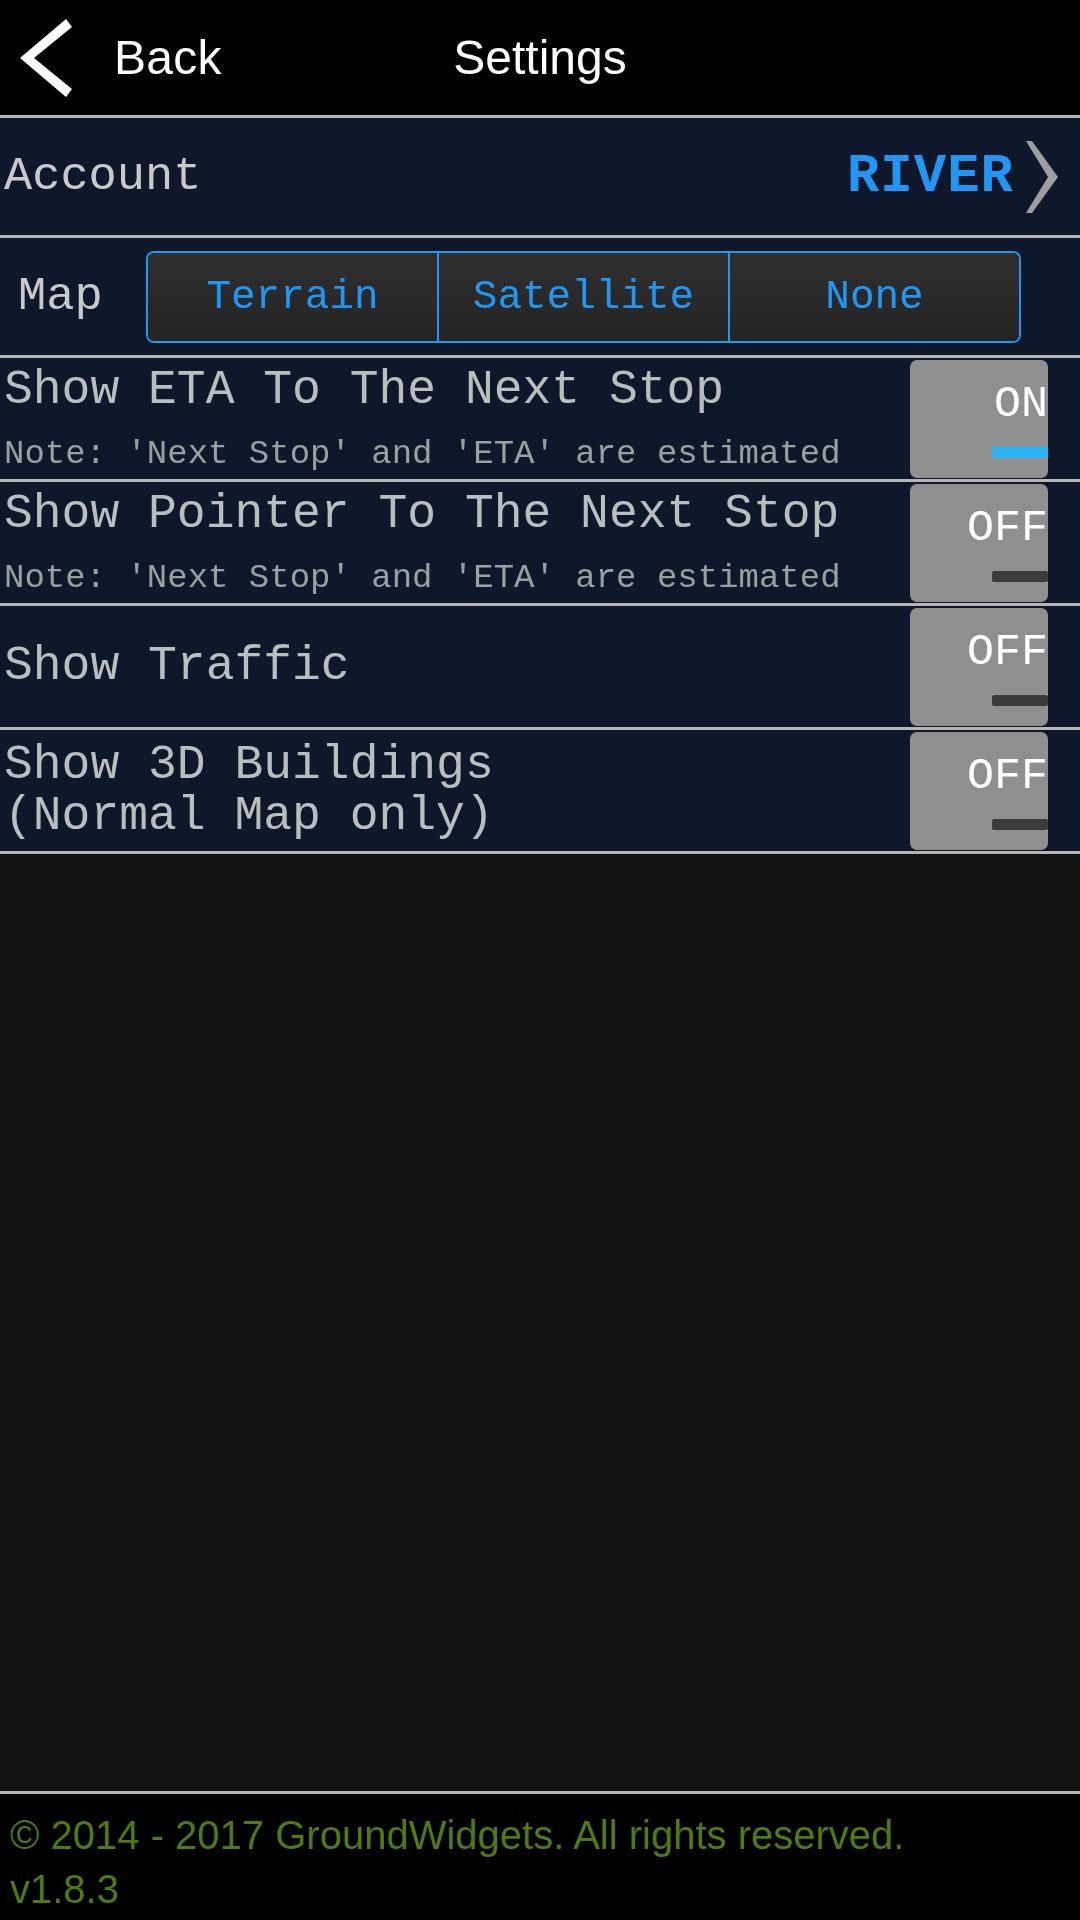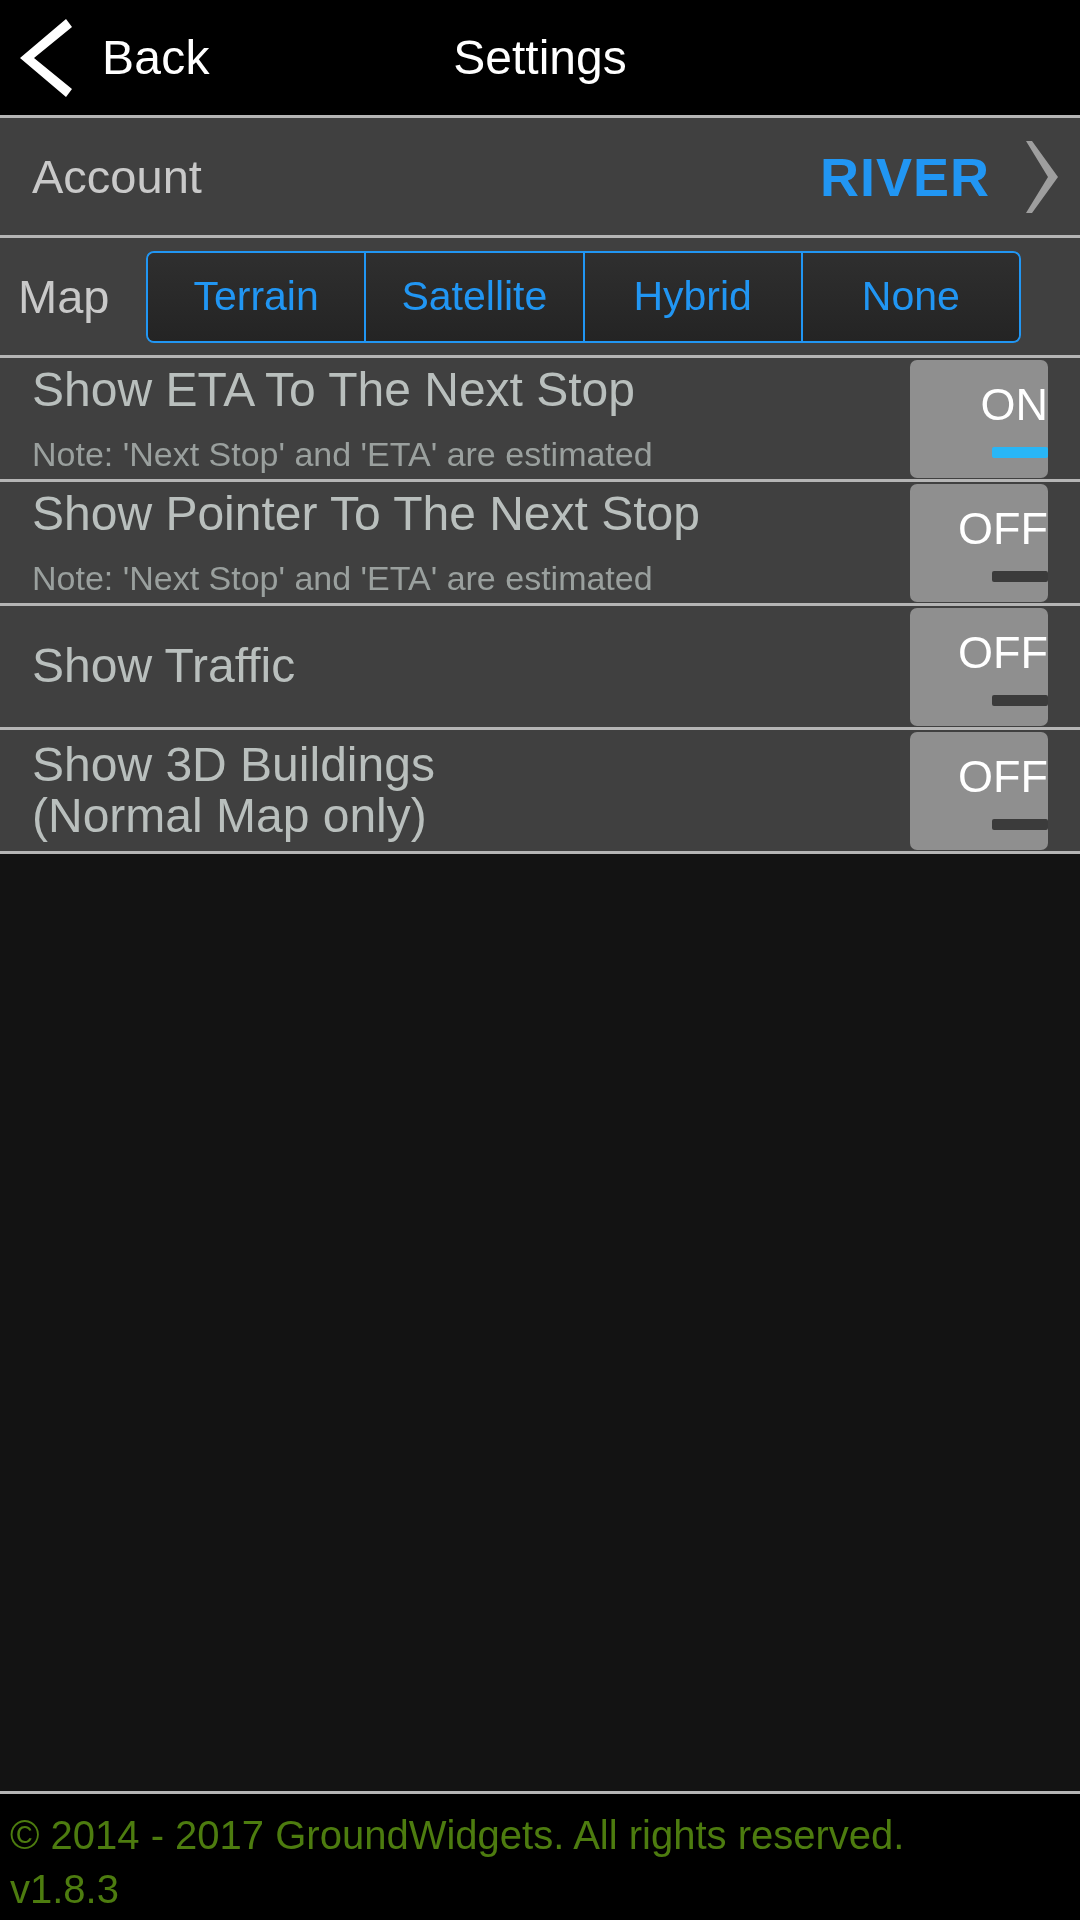--- a/index.html
+++ b/index.html
@@ -10,45 +10,46 @@
     overflow:hidden;
   }
   .screen { width:1080px; height:1920px; display:flex; flex-direction:column; background:#0d0d0d; }
 
   
   .header {
     height:118px; background:#000; position:relative;
     display:flex; align-items:center; flex:0 0 118px;
     border-bottom:3px solid #b5b5b5;
   }
-  .back-btn { display:flex; align-items:center; padding-left:14px; height:100%; }
+  .back-btn { display:flex; align-items:center; padding-left:14px; height:100%;gap:12px; }
   .chevron-left { width:58px; height:86px; display:block; }
   .back-label { color:#ffffff; font-size:48px; margin-left:30px; letter-spacing:0.3px; }
   .title {
     position:absolute; left:0; right:0; top:0; bottom:0;
     display:flex; align-items:center; justify-content:center;
     color:#ffffff; font-size:48px; pointer-events:none;
   }
 
   
   .row {
-    position:relative; background:#404040;
+    position:relative; background:#0f172a;
     border-bottom:3px solid #b5b5b5;
     display:flex; align-items:center;
-    padding:0 0 0 32px;
+    padding:0 0 0 4px;
+    font-family:Liberation Mono, monospace;
   }
   .row-account { flex:0 0 120px; }
   .row-map { flex:0 0 120px; padding-left:18px; }
   .row-toggle { flex:0 0 124px; }
   .row-toggle-tall { flex:0 0 124px; }
 
   .lbl-account { color:#c9c9c9; font-size:47px; }
   .account-right {
     position:absolute; right:18px; top:0; bottom:0;
-    display:flex; align-items:center; gap:28px;
+    display:flex; align-items:center; gap:4px;
   }
   .account-value { color:#2196f3; font-size:54px; font-weight:bold; letter-spacing:1px; }
   .chevron-right { width:44px; height:76px; display:block; }
 
   
   .lbl-map { color:#c9c9c9; font-size:47px; width:128px; flex:0 0 128px; }
   .segmented {
     display:flex; height:92px; width:875px;
     border:2px solid #2196f3; border-radius:8px; overflow:hidden;
   }
@@ -103,21 +104,20 @@
         <polygon points="8,2 14,2 40,38 14,74 8,74 30,38" fill="#9e9e9e"></polygon>
       </svg>
     </div>
   </div>
 
   <div class="row row-map">
     <span class="lbl-map">Map</span>
     <div class="segmented">
       <div class="seg">Terrain</div>
       <div class="seg">Satellite</div>
-      <div class="seg">Hybrid</div>
       <div class="seg">None</div>
     </div>
   </div>
 
   <div class="row row-toggle">
     <div class="row-text">
       <span class="row-title">Show ETA To The Next Stop</span>
       <span class="row-note">Note: 'Next Stop' and 'ETA' are estimated</span>
     </div>
     <div class="toggle on">

